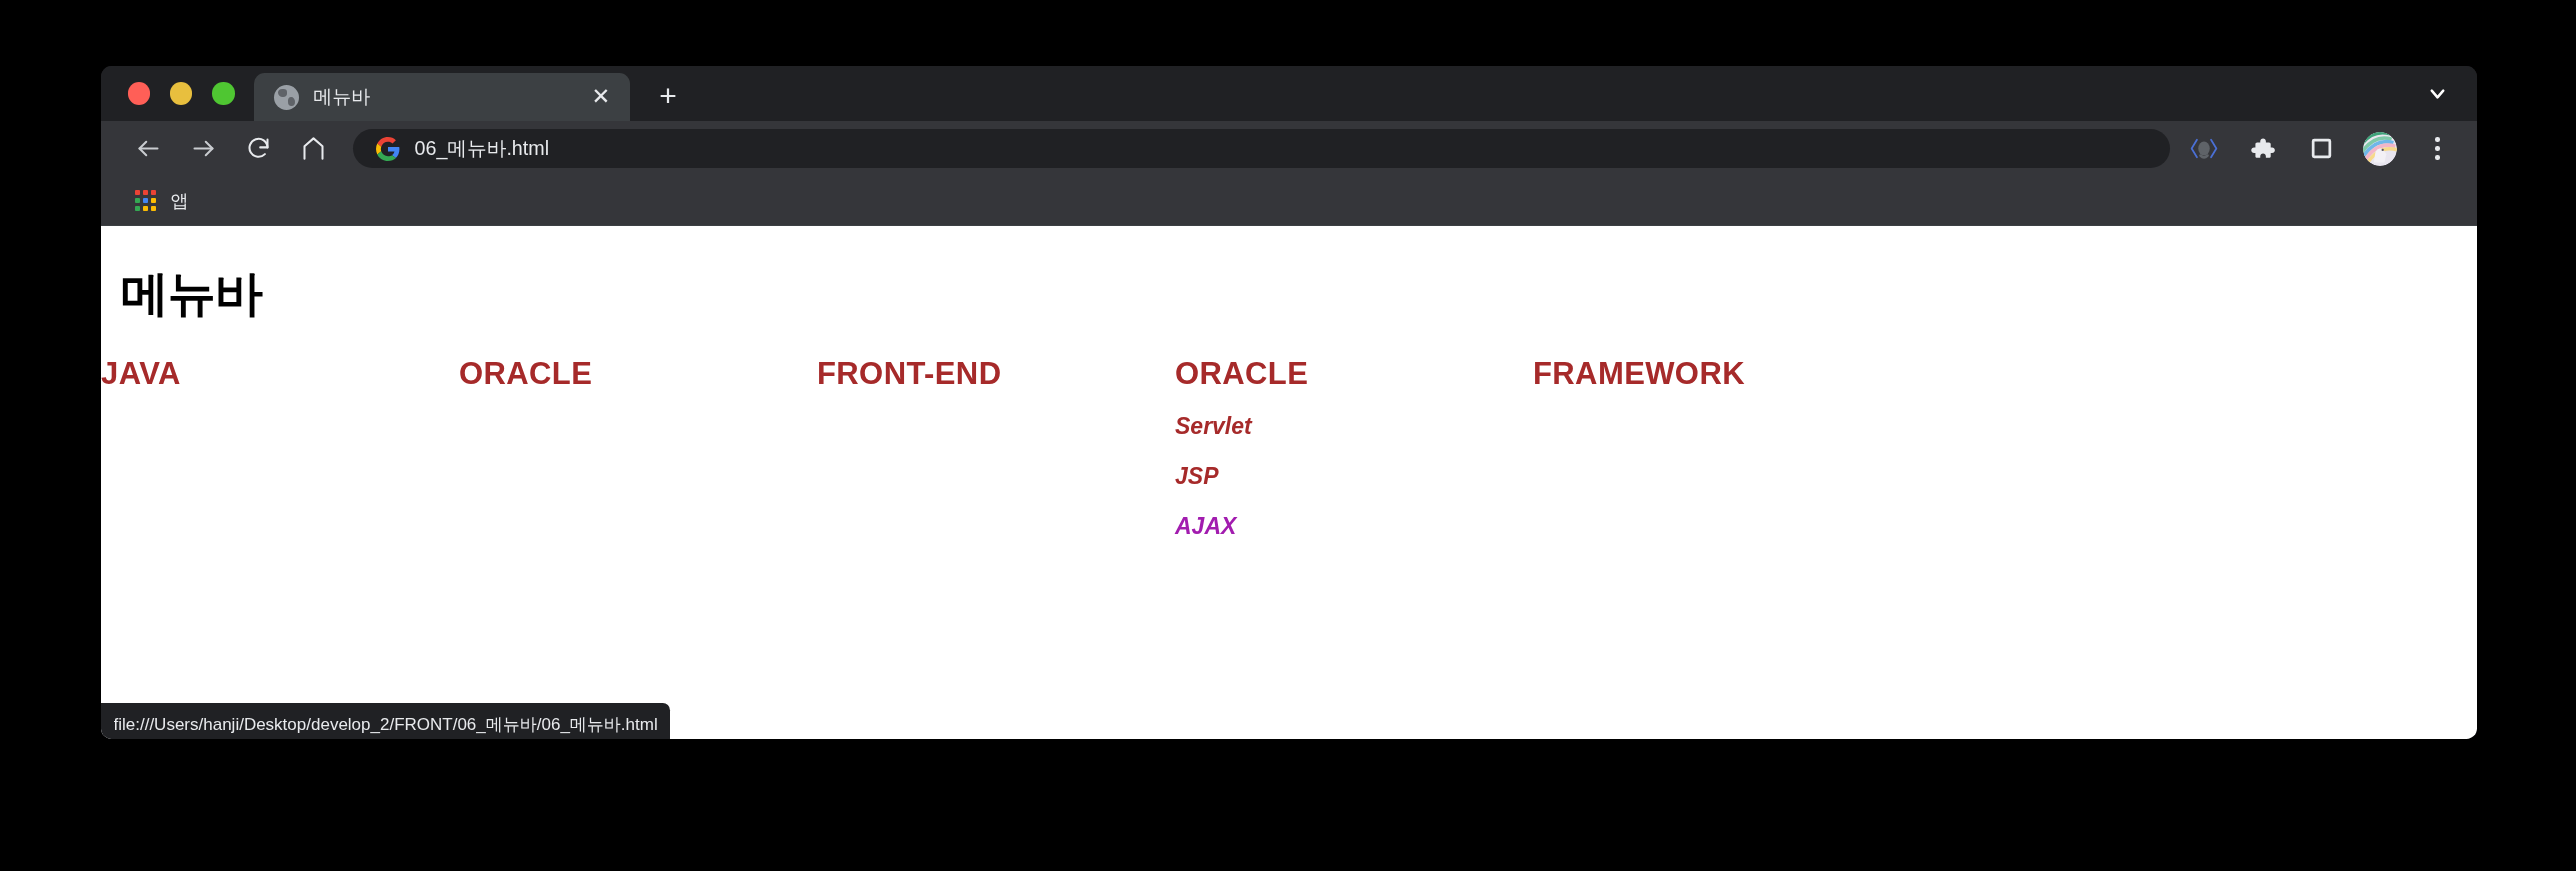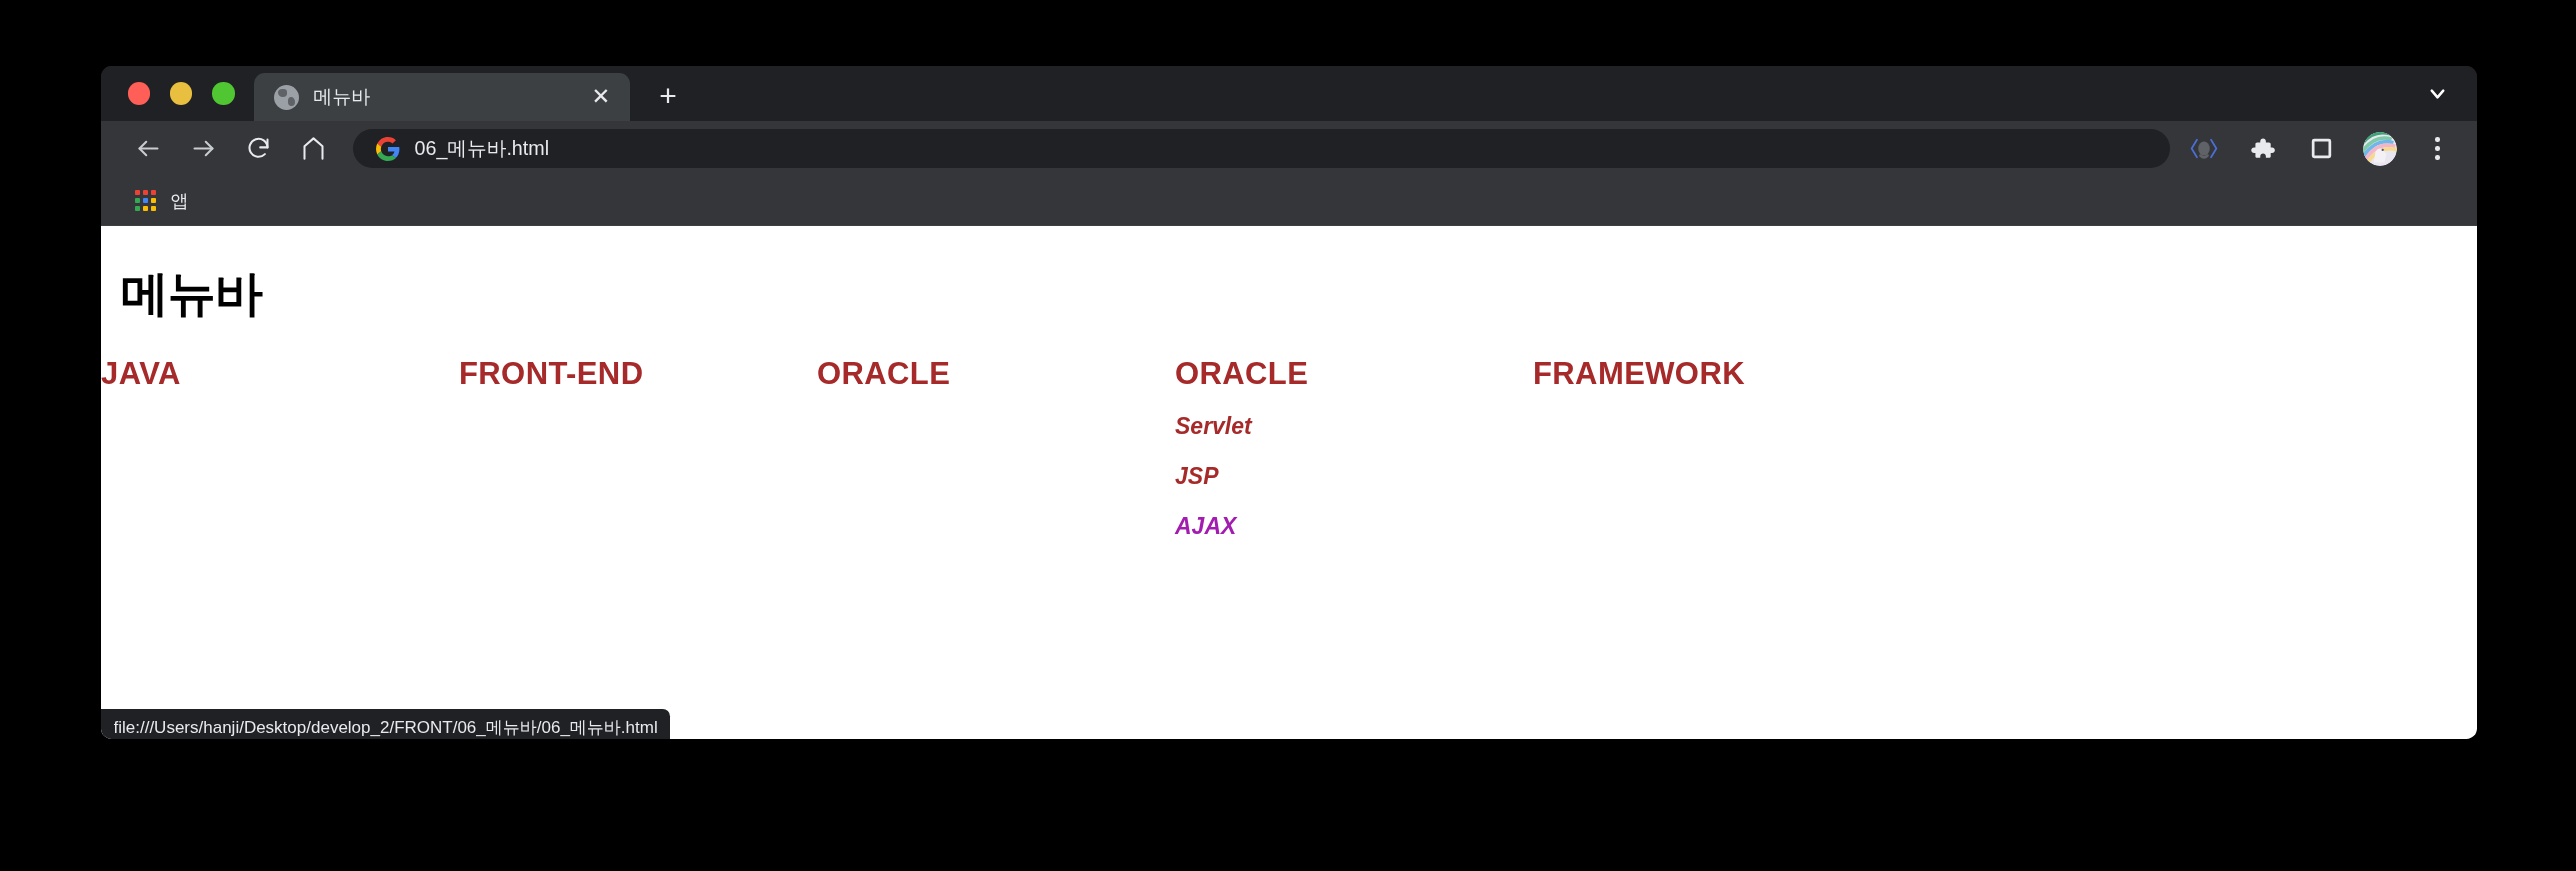--- a/index.html
+++ b/index.html
@@ -228,21 +228,21 @@
     font-weight:bold;
     color:#a62a2a;
     line-height:1;
   }
   .submenu-link.active{ color:#a21caf; }
 
   
   .status-bubble{
     position:absolute;
     left:0; bottom:0;
-    height:30px;
+    height:36px;
     max-width:765px;
     background:#202124;
     border-top-right-radius:7.2px;
     display:flex; align-items:center;
     padding:0 12.5px;
     overflow:hidden;
   }
   .status-text{
     color:#e8eaed;
     font-size:17px;
@@ -393,25 +393,25 @@
 
     <h1 class="page-heading">메뉴바</h1>
 
     <ul class="menubar">
 
       <li class="menu-col">
         <a class="menu-top">JAVA</a>
       </li>
 
       <li class="menu-col">
+        <a class="menu-top">ORACLE</a>
+      </li>
+
+      <li class="menu-col">
         <a class="menu-top">FRONT-END</a>
-      </li>
-
-      <li class="menu-col">
-        <a class="menu-top">ORACLE</a>
       </li>
 
       <li class="menu-col">
         <a class="menu-top">ORACLE</a>
         <ul class="submenu">
           <li>
             <a class="submenu-link">Servlet</a>
           </li>
           <li>
             <a class="submenu-link">JSP</a>

